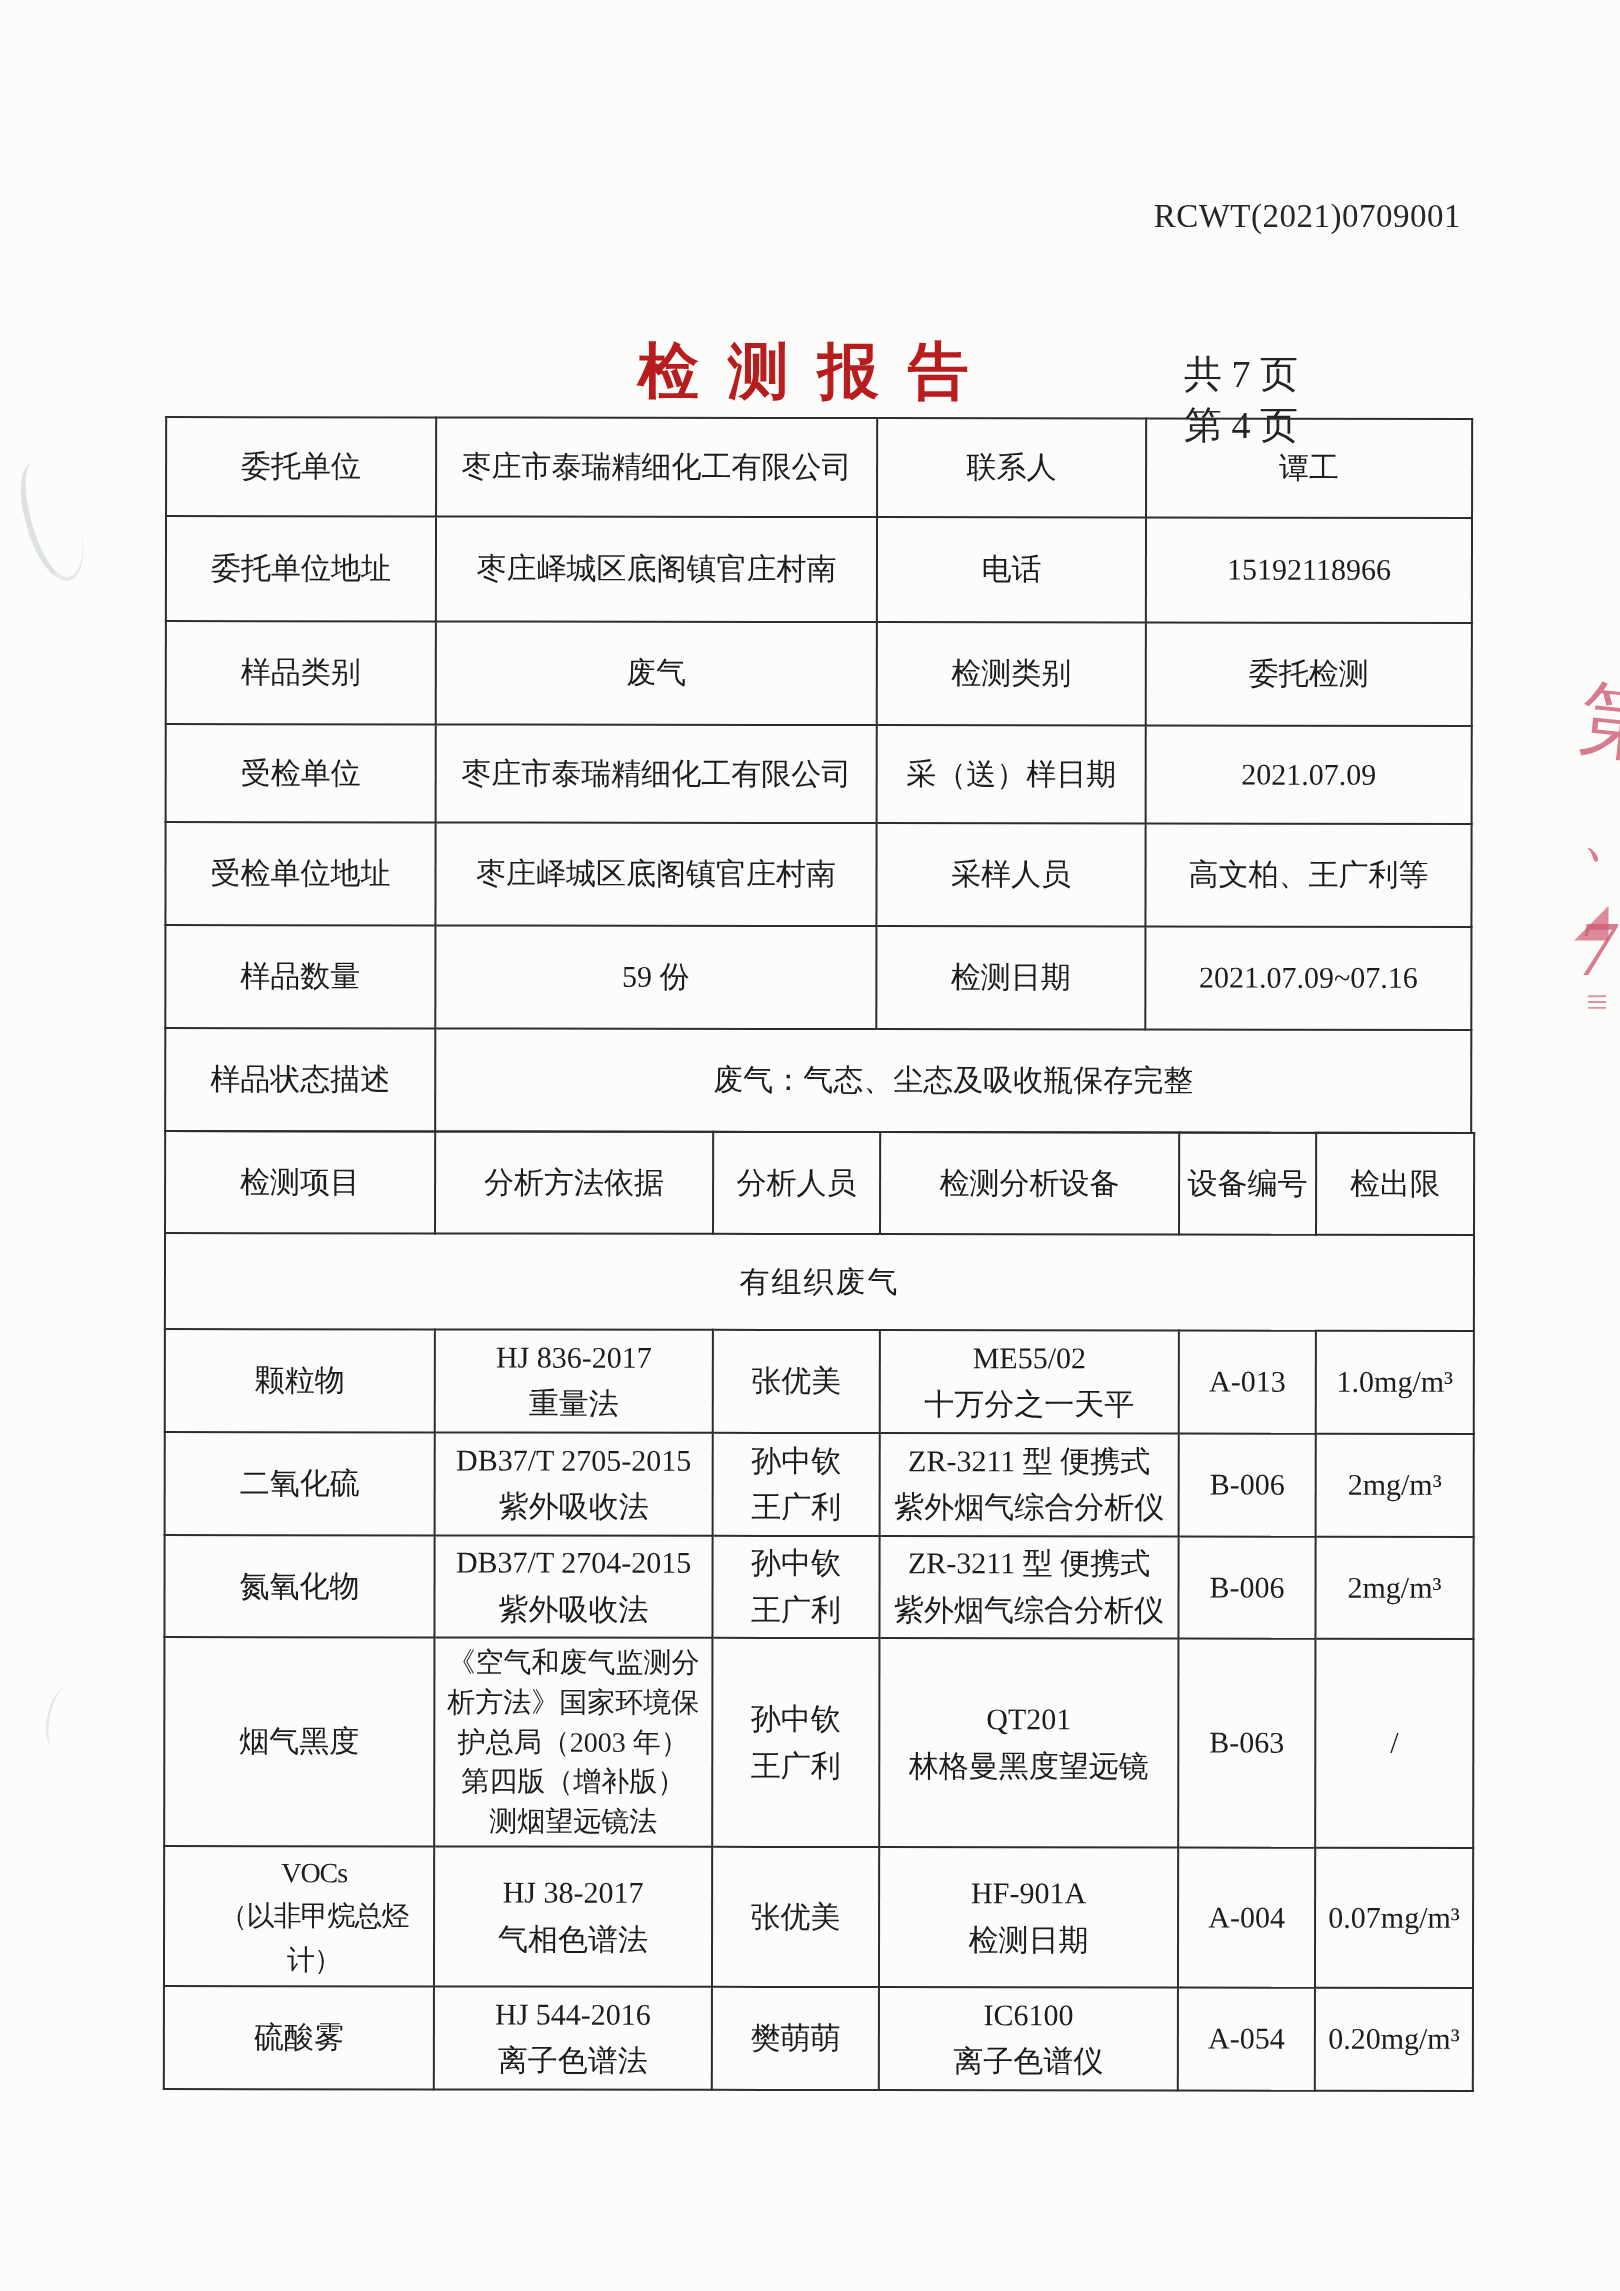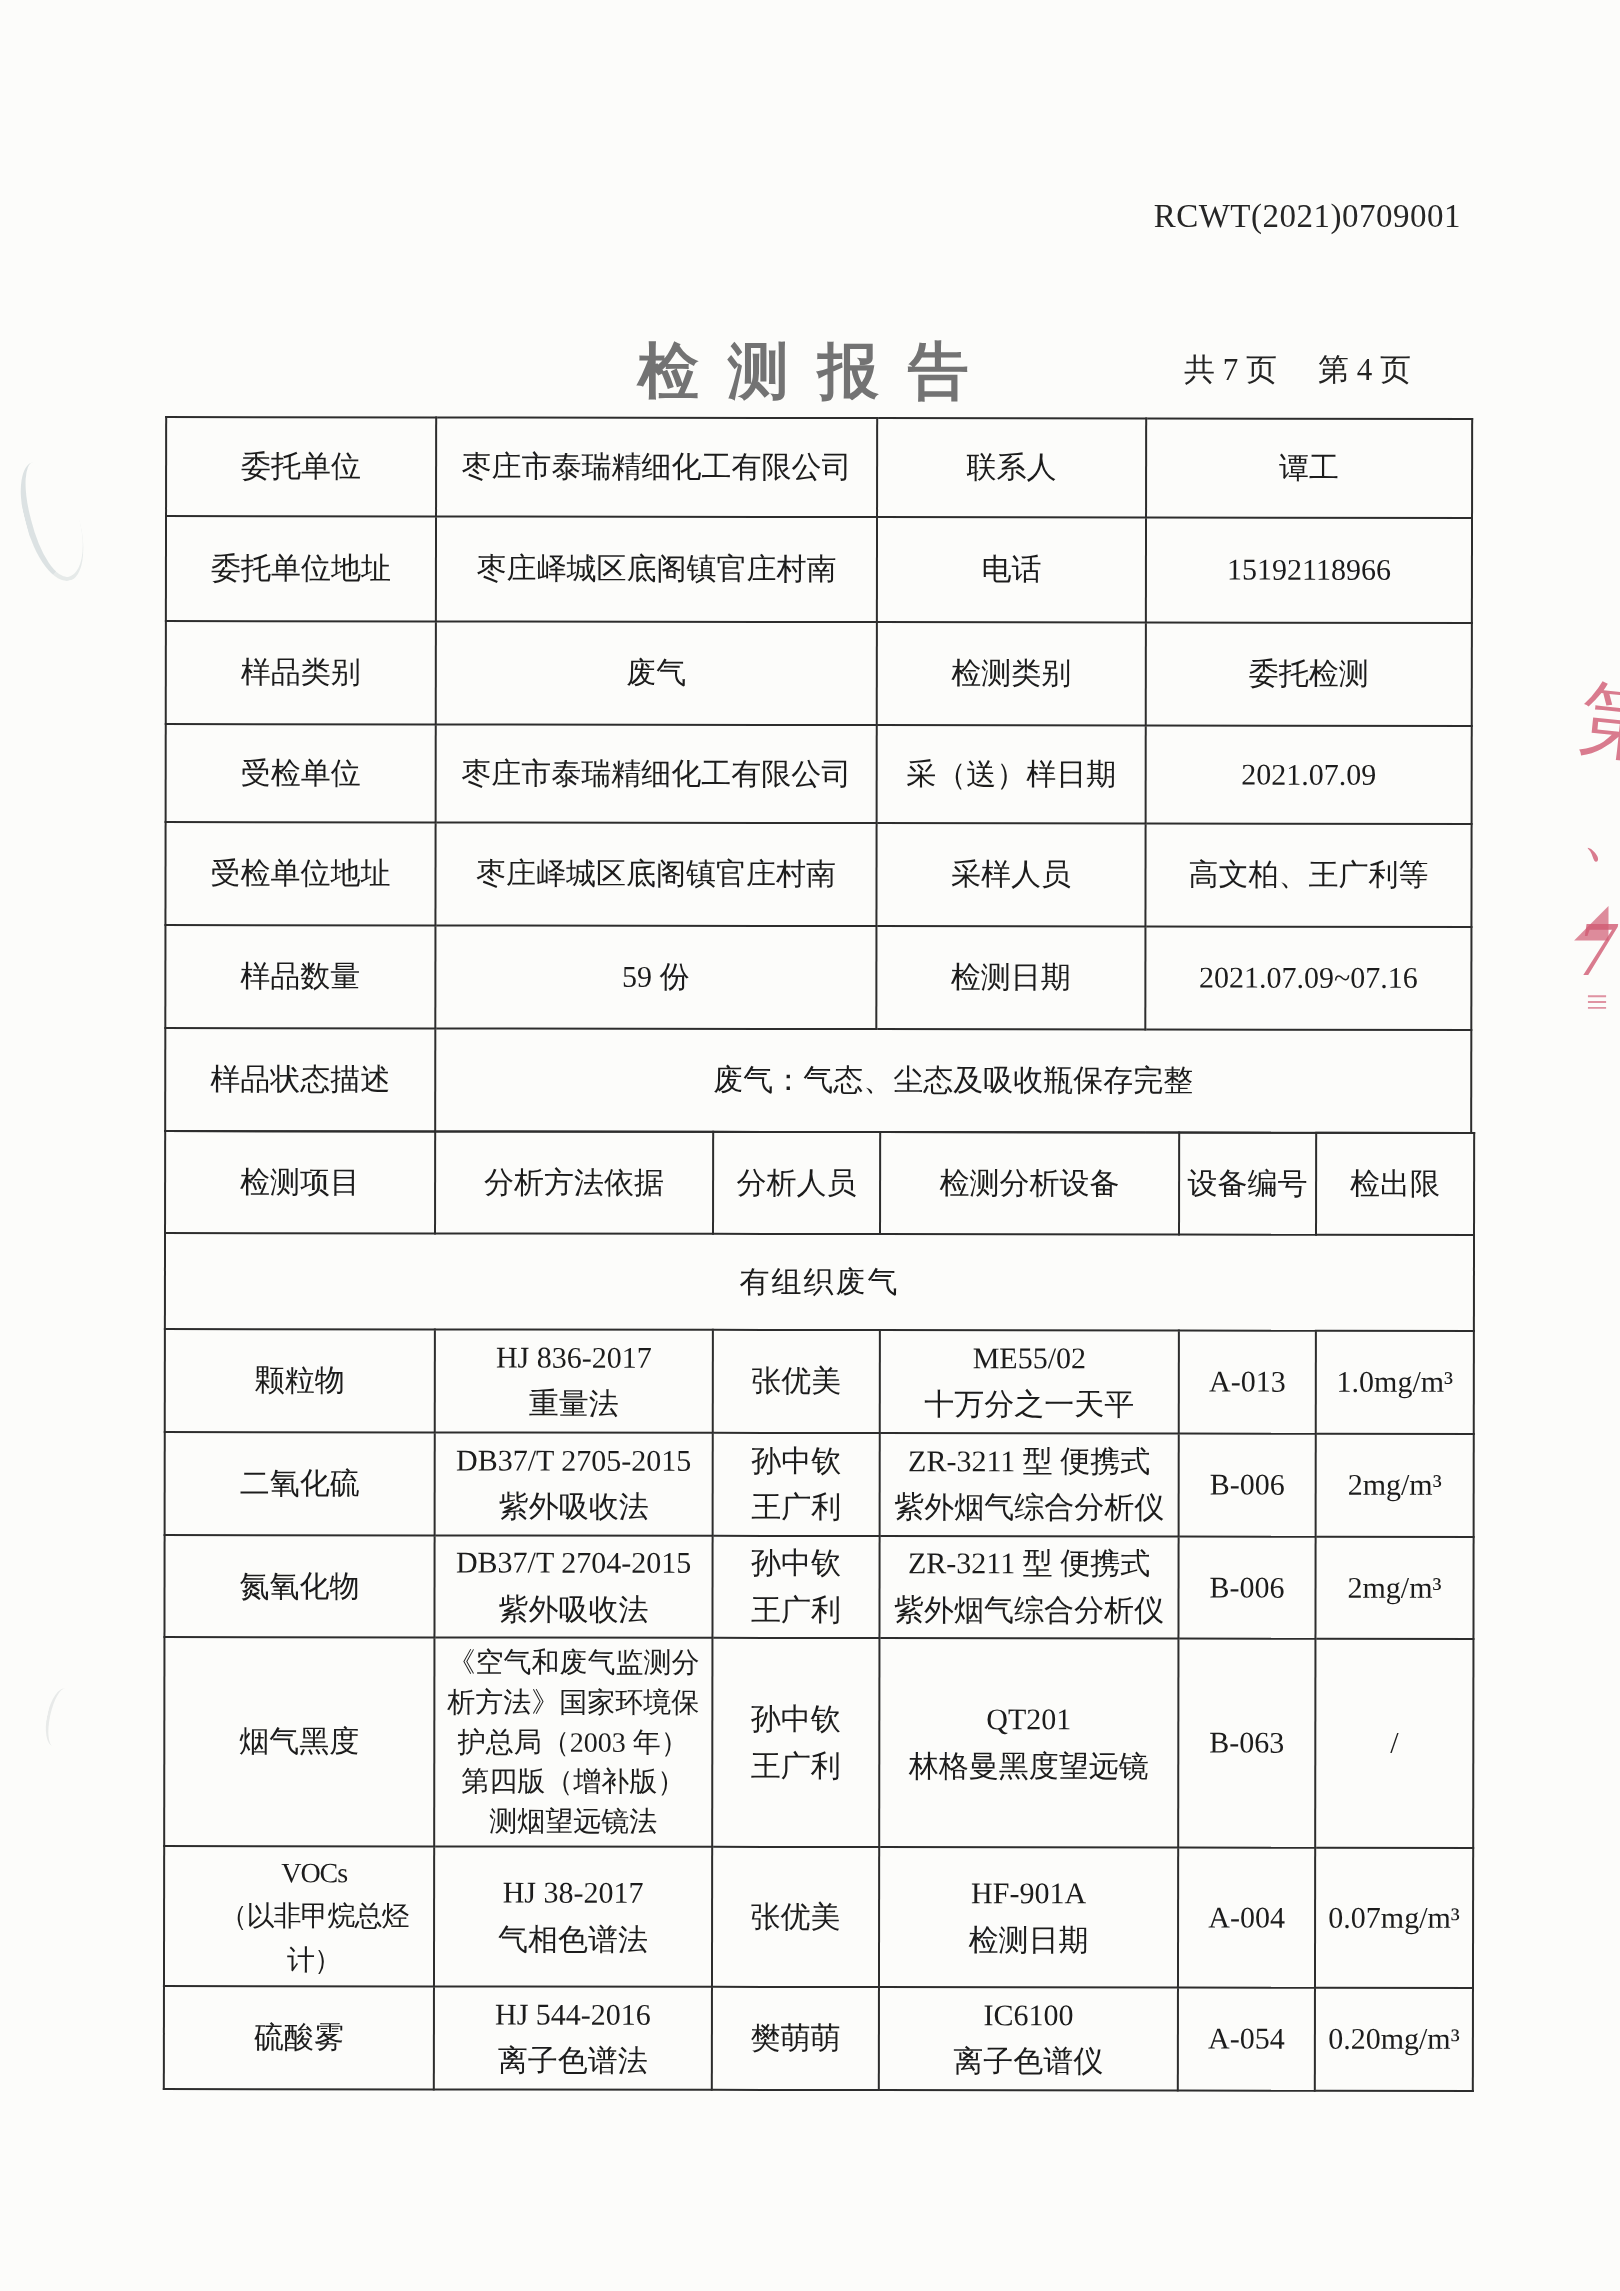--- a/index.html
+++ b/index.html
@@ -44,30 +44,30 @@
     top: 331px;
     left: 0;
     width: 100%;
     margin: 0;
     text-align: center;
     text-indent: 15.7px;
     font-family: "Liberation Sans", "DejaVu Sans", sans-serif;
     font-weight: 700;
     font-size: 61px;
     letter-spacing: 29px;
-    color: #737373;
+    color: #b91c1c;
   }
   .pagination {
     position: absolute;
     top: 349px;
     left: 1184px;
     display: flex;
-    gap: 41px;
-    font-size: 31px;
+    font-size: 38px;
     color: #242424;
+    flex-direction: column;
   }
 
   
   .table-wrap {
     position: absolute;
     left: 164px;
     top: 417px;
     width: 1308px;
     transform: rotate(0.08deg);
   }

